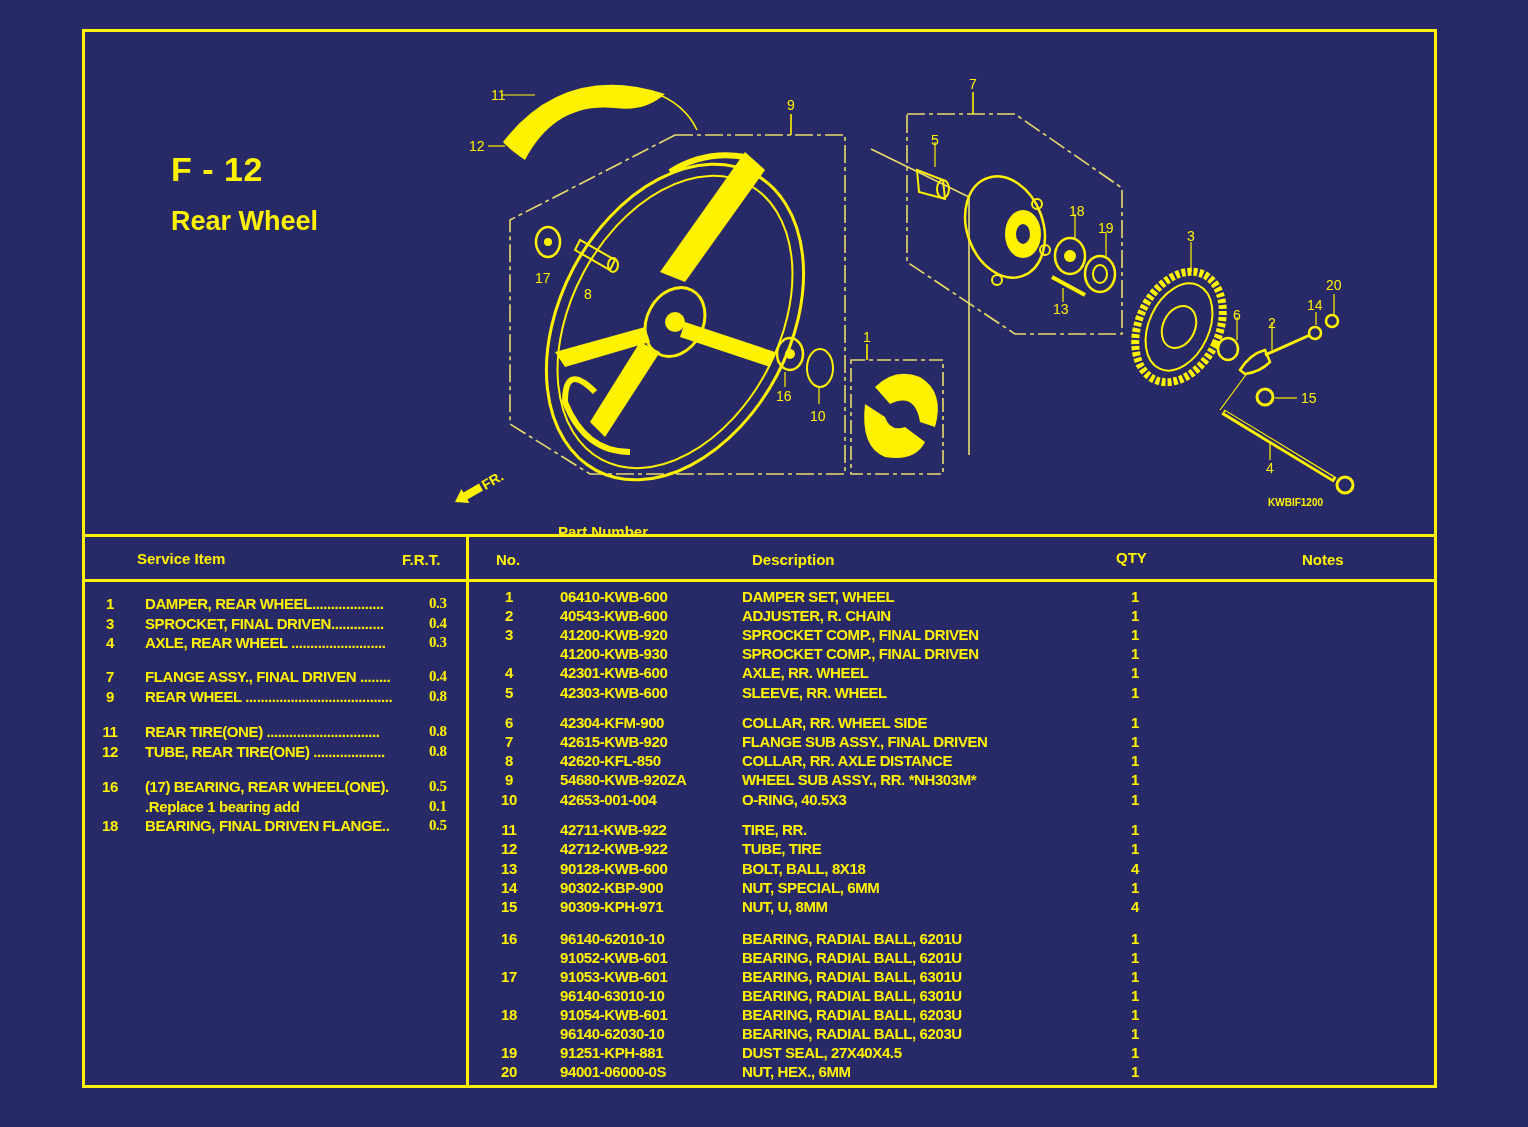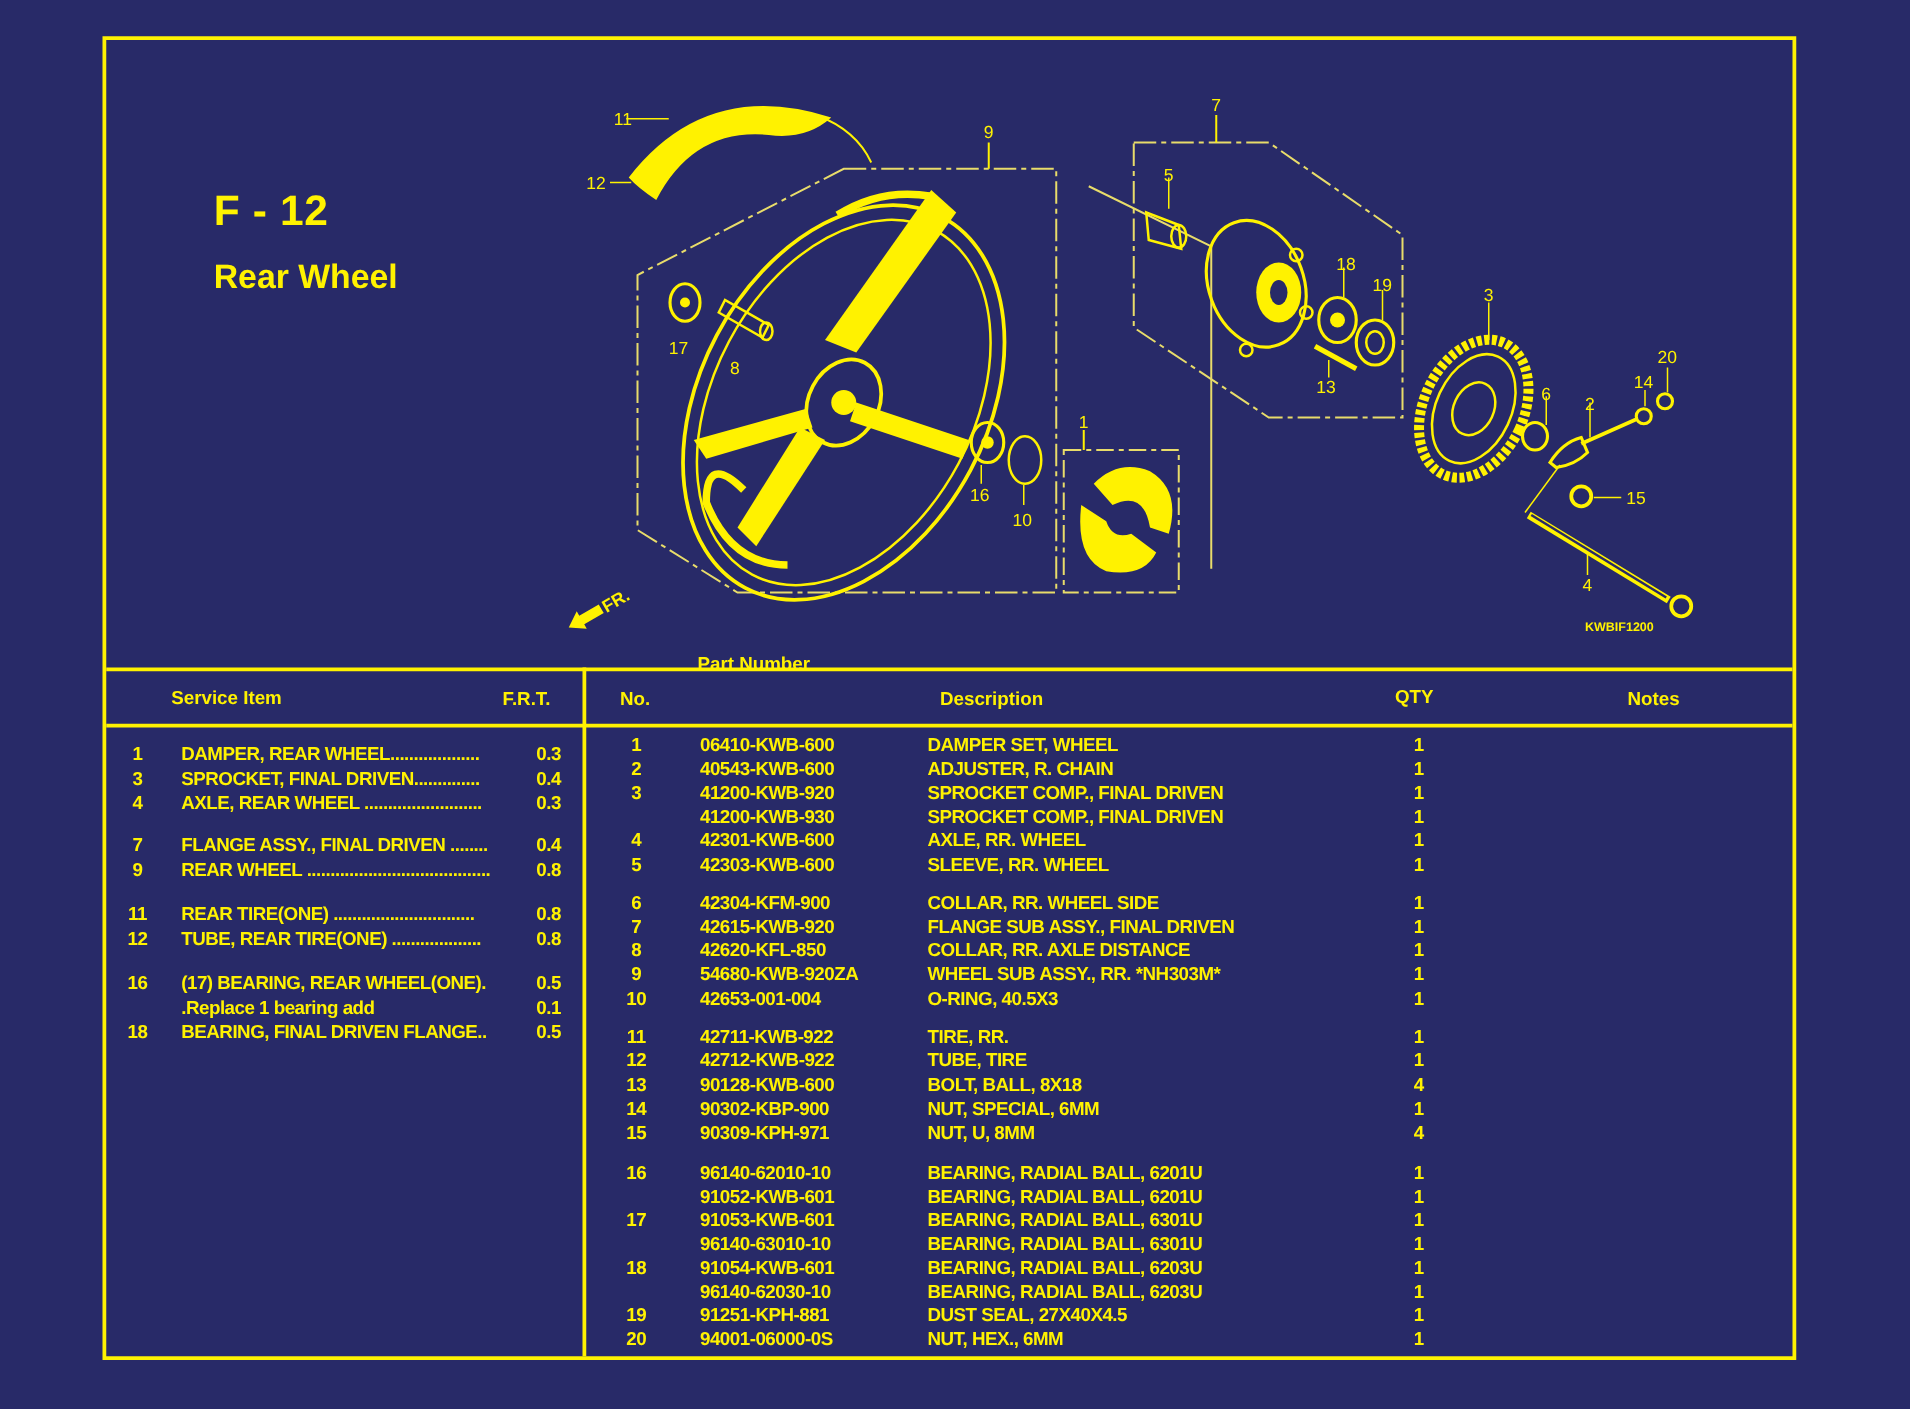--- a/index.html
+++ b/index.html
@@ -17,21 +17,21 @@
   .title-code { position:absolute; left:86px; top:118px; font-size:34px; font-weight:bold; letter-spacing:0.5px; }
   .title-name { position:absolute; left:86px; top:174px; font-size:27px; font-weight:bold; }
   .ref-code { position:absolute; left:1183px; top:465px; font-size:10px; font-weight:bold; }
   svg.art { position:absolute; left:0; top:0; }
   .lbl { font-family:"Liberation Sans", sans-serif; font-size:14px; fill:#FFF200; }
 
   .hdr { position:absolute; font-size:15px; font-weight:bold;text-align:center; }
   .svc-row, .part-row { position:absolute; font-size:15px; font-weight:bold; white-space:nowrap; letter-spacing:-0.4px; }
   .svc-no { position:absolute; width:30px; text-align:center; }
   .svc-name { position:absolute; left:50px; }
-  .svc-frt { position:absolute; left:334px; }
+  .svc-frt { position:absolute; left:334px;font-family:Liberation Serif, serif; }
   .p-no { position:absolute; left:0; width:40px; text-align:center; }
   .p-num { position:absolute; left:71px; }
   .p-desc { position:absolute; left:253px; }
   .p-qty { position:absolute; left:640px; width:12px; text-align:center; }
 </style>
 </head>
 <body>
 
 <div class="frame">
 

